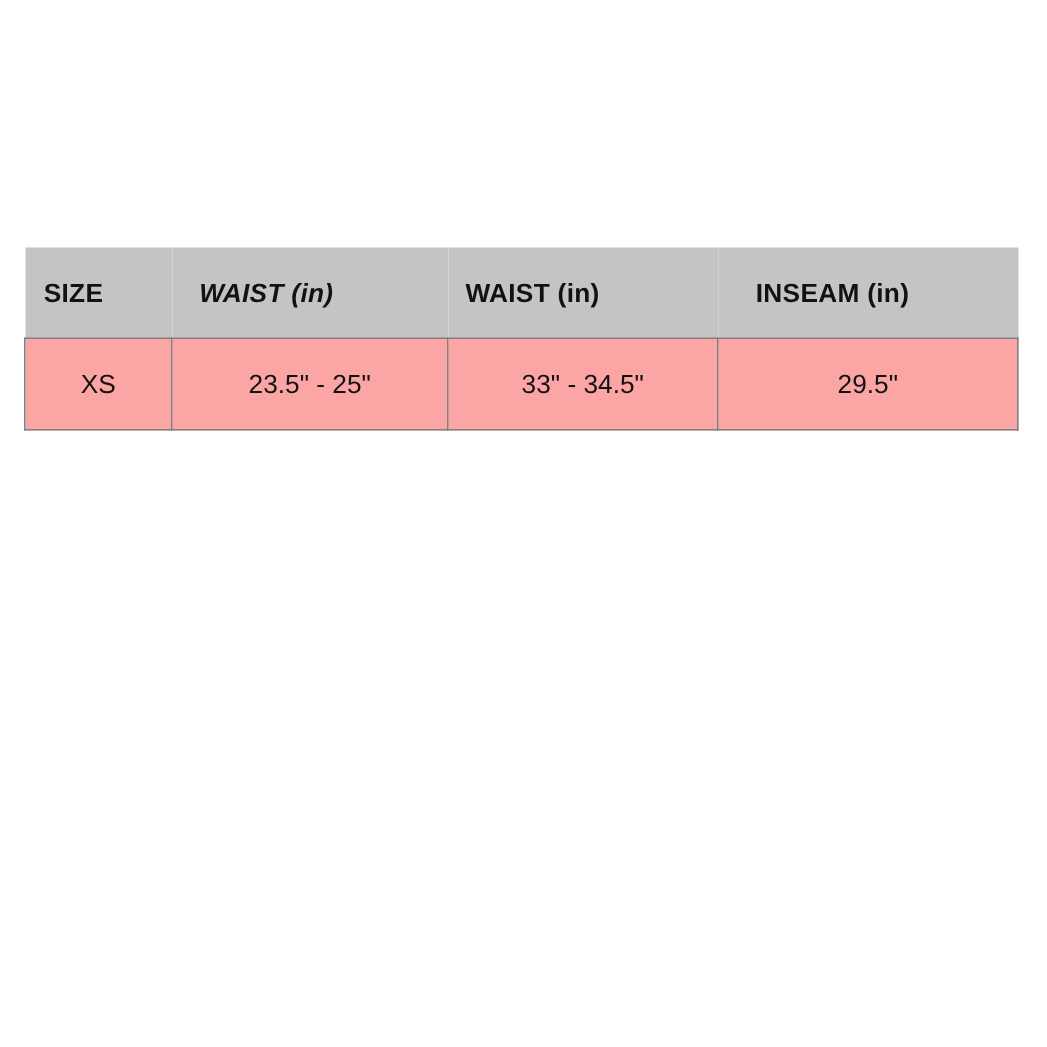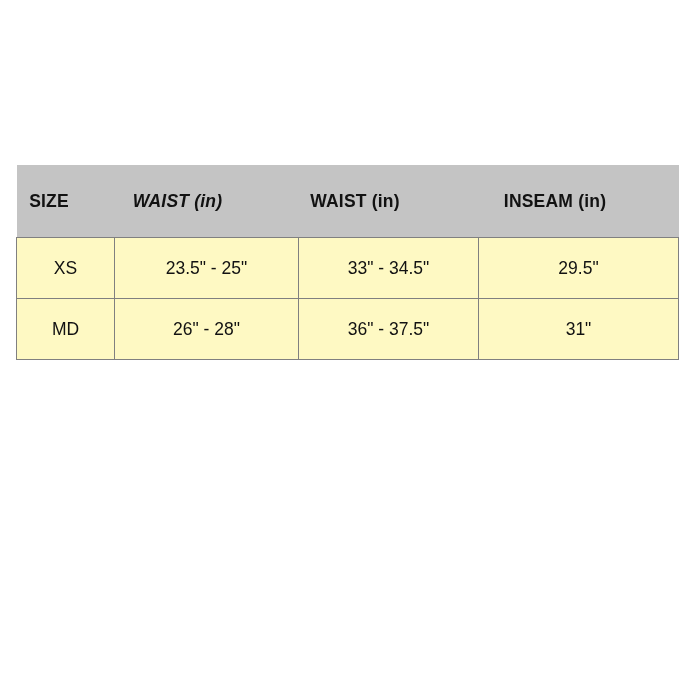--- a/index.html
+++ b/index.html
@@ -20,21 +20,21 @@
   }
   table.size-chart {
     position: absolute;
     left: 16px;
     top: 165px;
     width: 662px;
     border-collapse: collapse;
     table-layout: fixed;
   }
   table.size-chart thead th {
-    height: 72px;
+    height: 60px;
     background: #c4c4c4;
     border: none;
     font-size: 17.5px;
     font-weight: bold;
     letter-spacing: 0.2px;
     text-align: center;
     vertical-align: middle;
     color: #121212;
     padding: 0;
   }
@@ -45,21 +45,21 @@
   table.size-chart thead th:nth-child(4) { padding-right: 47px; }
   table.size-chart tbody td {
     height: 60px;
     border: 1px solid #808080;
     font-size: 17.5px;
     font-weight: 400;
     text-align: center;
     vertical-align: middle;
     color: #121212;
     padding: 0;
-    background: #fef9c3;
+    background: #fca5a5;
   }
 </style>
 </head>
 <body>
 
 <div class="page">
   <table class="size-chart">
     <colgroup>
       <col style="width:98px">
       <col style="width:184px">
@@ -74,21 +74,15 @@
         <th>INSEAM (in)</th>
       </tr>
     </thead>
     <tbody>
       <tr>
         <td>XS</td>
         <td>23.5" - 25"</td>
         <td>33" - 34.5"</td>
         <td>29.5"</td>
       </tr>
-      <tr>
-        <td>MD</td>
-        <td>26" - 28"</td>
-        <td>36" - 37.5"</td>
-        <td>31"</td>
-      </tr>
     </tbody>
   </table>
 </div>
 
 </body></html>

